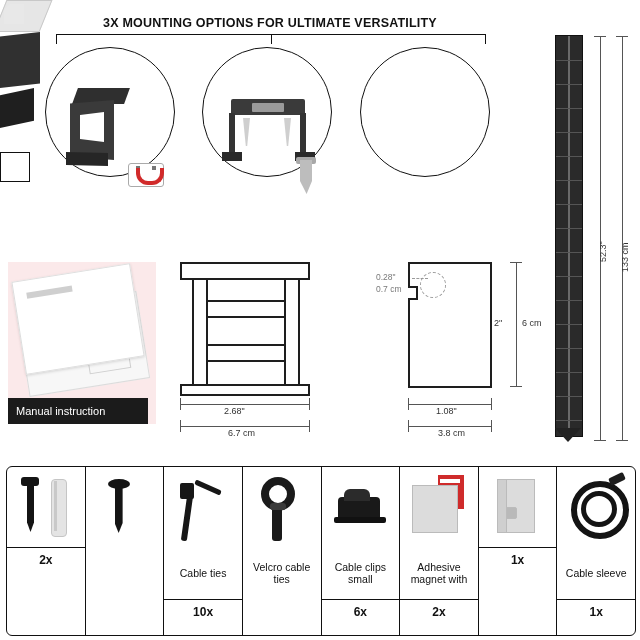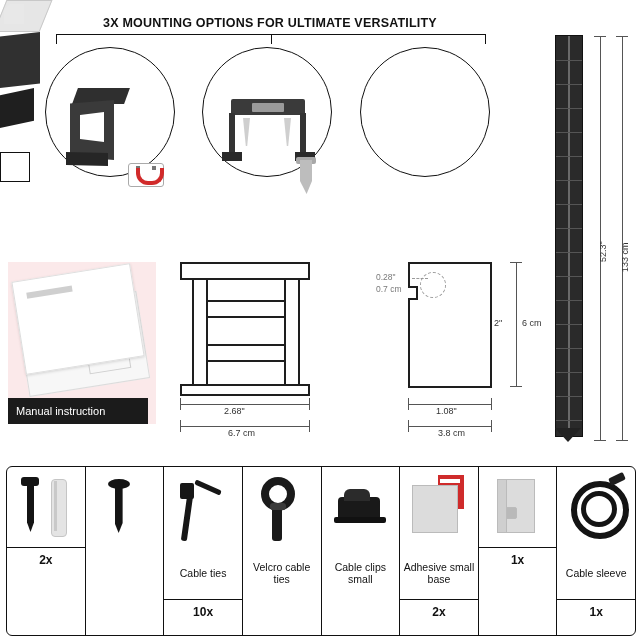--- a/index.html
+++ b/index.html
@@ -347,30 +347,31 @@
         <div class="cap">Velcro cable ties</div>
       </div>
 
       <div class="cell">
         <div class="art">
           <div class="clip" style="left:16px;top:30px;width:42px;height:22px;border-radius:4px 4px 2px 2px;"></div>
           <div class="clip" style="left:22px;top:22px;width:26px;height:12px;border-radius:6px 6px 0 0;background:#2b2b2b;"></div>
           <div class="clip" style="left:12px;top:50px;width:52px;height:6px;border-radius:2px;background:#111;"></div>
         </div>
         <div class="cap">Cable clips small</div>
+        <div class="qty">6x</div>
       </div>
 
       <div class="cell">
         <div class="art">
           <div class="redtape" style="left:38px;top:8px;width:26px;height:34px;"></div>
           <div class="redtape" style="left:40px;top:12px;width:20px;height:4px;background:#fff;"></div>
           <div class="redtape" style="left:40px;top:20px;width:16px;height:3px;background:#fff;"></div>
           <div class="silver" style="left:12px;top:18px;width:44px;height:46px;"></div>
         </div>
-        <div class="cap">Adhesive small base</div>
+        <div class="cap">Adhesive magnet with</div>
         <div class="qty">2x</div>
       </div>
 
       <div class="cell">
         <div class="art">
           <div class="silver" style="left:18px;top:12px;width:36px;height:52px;"></div>
           <div class="silver" style="left:26px;top:40px;width:10px;height:10px;background:#b9b9b9;border-radius:2px;"></div>
           <div class="silver" style="left:18px;top:12px;width:8px;height:52px;background:#cfcfcf;"></div>
         </div>
         <div class="qty">1x</div>

